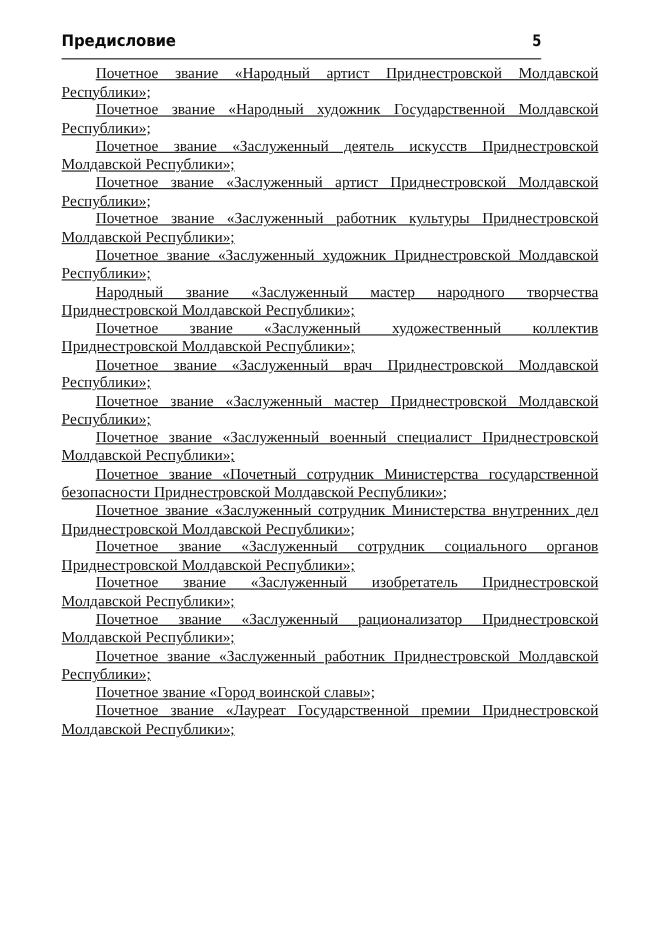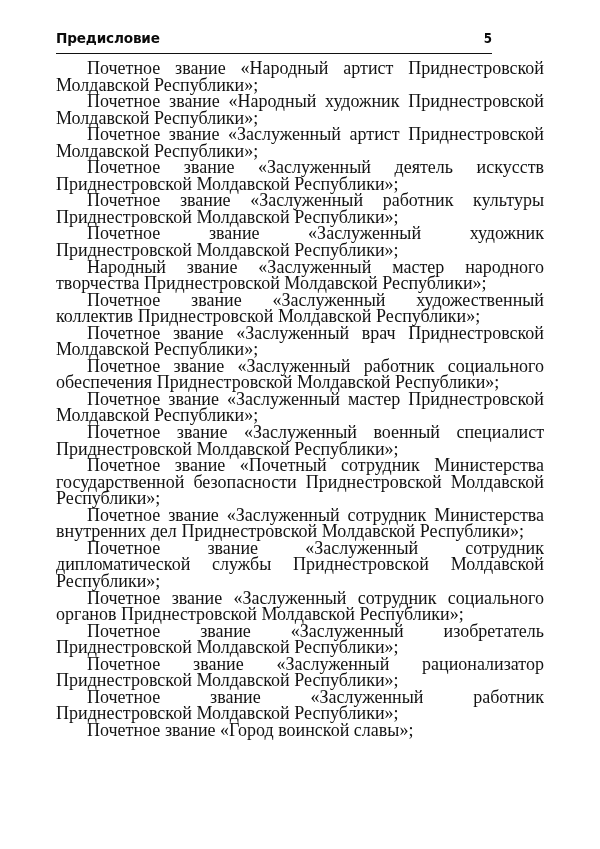--- a/index.html
+++ b/index.html
@@ -65,25 +65,26 @@
     position: absolute;
     left: 56px;
     top: 60px;
     width: 488px;
   }
   .doc-paragraph {
     margin: 0;
     text-align: justify;
     text-justify: inter-word;
     text-indent: 31px;
-    font-size: 18px;
+    font-size: 14px;
     line-height: 16.55px;
     color: #121212;
     hyphens: none;
     word-spacing: 0.1px;
+    text-decoration: underline;
   }
   
   .doc-paragraph::after {
     content: "";
     display: inline-block;
     width: 100%;
   }
   
   .doc-paragraph.single-line::after {
     display: none;
@@ -97,34 +98,33 @@
   <div class="header-zone">
     <div class="header-row">
       <span class="header-title">Предисловие</span>
       <span class="header-page-number">5</span>
     </div>
     <div class="header-rule"></div>
   </div>
 
   <div class="body-zone">
       <p class="doc-paragraph single-line">Почетное звание «Народный артист Приднестровской Молдавской Республики»;</p>
-      <p class="doc-paragraph single-line">Почетное звание «Народный художник Приднестровской Молдавской Республики»;</p>
+      <p class="doc-paragraph single-line">Почетное звание «Народный художник Государственной Молдавской Республики»;</p>
+      <p class="doc-paragraph single-line">Почетное звание «Заслуженный деятель искусств Приднестровской Молдавской Республики»;</p>
       <p class="doc-paragraph single-line">Почетное звание «Заслуженный артист Приднестровской Молдавской Республики»;</p>
-      <p class="doc-paragraph single-line">Почетное звание «Заслуженный деятель искусств Приднестровской Молдавской Республики»;</p>
       <p class="doc-paragraph single-line">Почетное звание «Заслуженный работник культуры Приднестровской Молдавской Республики»;</p>
       <p class="doc-paragraph single-line">Почетное звание «Заслуженный художник Приднестровской Молдавской Республики»;</p>
       <p class="doc-paragraph single-line">Народный звание «Заслуженный мастер народного творчества Приднестровской Молдавской Республики»;</p>
       <p class="doc-paragraph single-line">Почетное звание «Заслуженный художественный коллектив Приднестровской Молдавской Республики»;</p>
       <p class="doc-paragraph single-line">Почетное звание «Заслуженный врач Приднестровской Молдавской Республики»;</p>
-      <p class="doc-paragraph single-line">Почетное звание «Заслуженный работник социального обеспечения Приднестровской Молдавской Республики»;</p>
       <p class="doc-paragraph single-line">Почетное звание «Заслуженный мастер Приднестровской Молдавской Республики»;</p>
       <p class="doc-paragraph single-line">Почетное звание «Заслуженный военный специалист Приднестровской Молдавской Республики»;</p>
       <p class="doc-paragraph single-line">Почетное звание «Почетный сотрудник Министерства государственной безопасности Приднестровской Молдавской Республики»;</p>
       <p class="doc-paragraph single-line">Почетное звание «Заслуженный сотрудник Министерства внутренних дел Приднестровской Молдавской Республики»;</p>
-      <p class="doc-paragraph single-line">Почетное звание «Заслуженный сотрудник дипломатической службы Приднестровской Молдавской Республики»;</p>
       <p class="doc-paragraph single-line">Почетное звание «Заслуженный сотрудник социального органов Приднестровской Молдавской Республики»;</p>
       <p class="doc-paragraph single-line">Почетное звание «Заслуженный изобретатель Приднестровской Молдавской Республики»;</p>
       <p class="doc-paragraph single-line">Почетное звание «Заслуженный рационализатор Приднестровской Молдавской Республики»;</p>
       <p class="doc-paragraph single-line">Почетное звание «Заслуженный работник Приднестровской Молдавской Республики»;</p>
       <p class="doc-paragraph single-line">Почетное звание «Город воинской славы»;</p>
+      <p class="doc-paragraph single-line">Почетное звание «Лауреат Государственной премии Приднестровской Молдавской Республики»;</p>
     </div>
 
 </div>
 
 </body></html>

